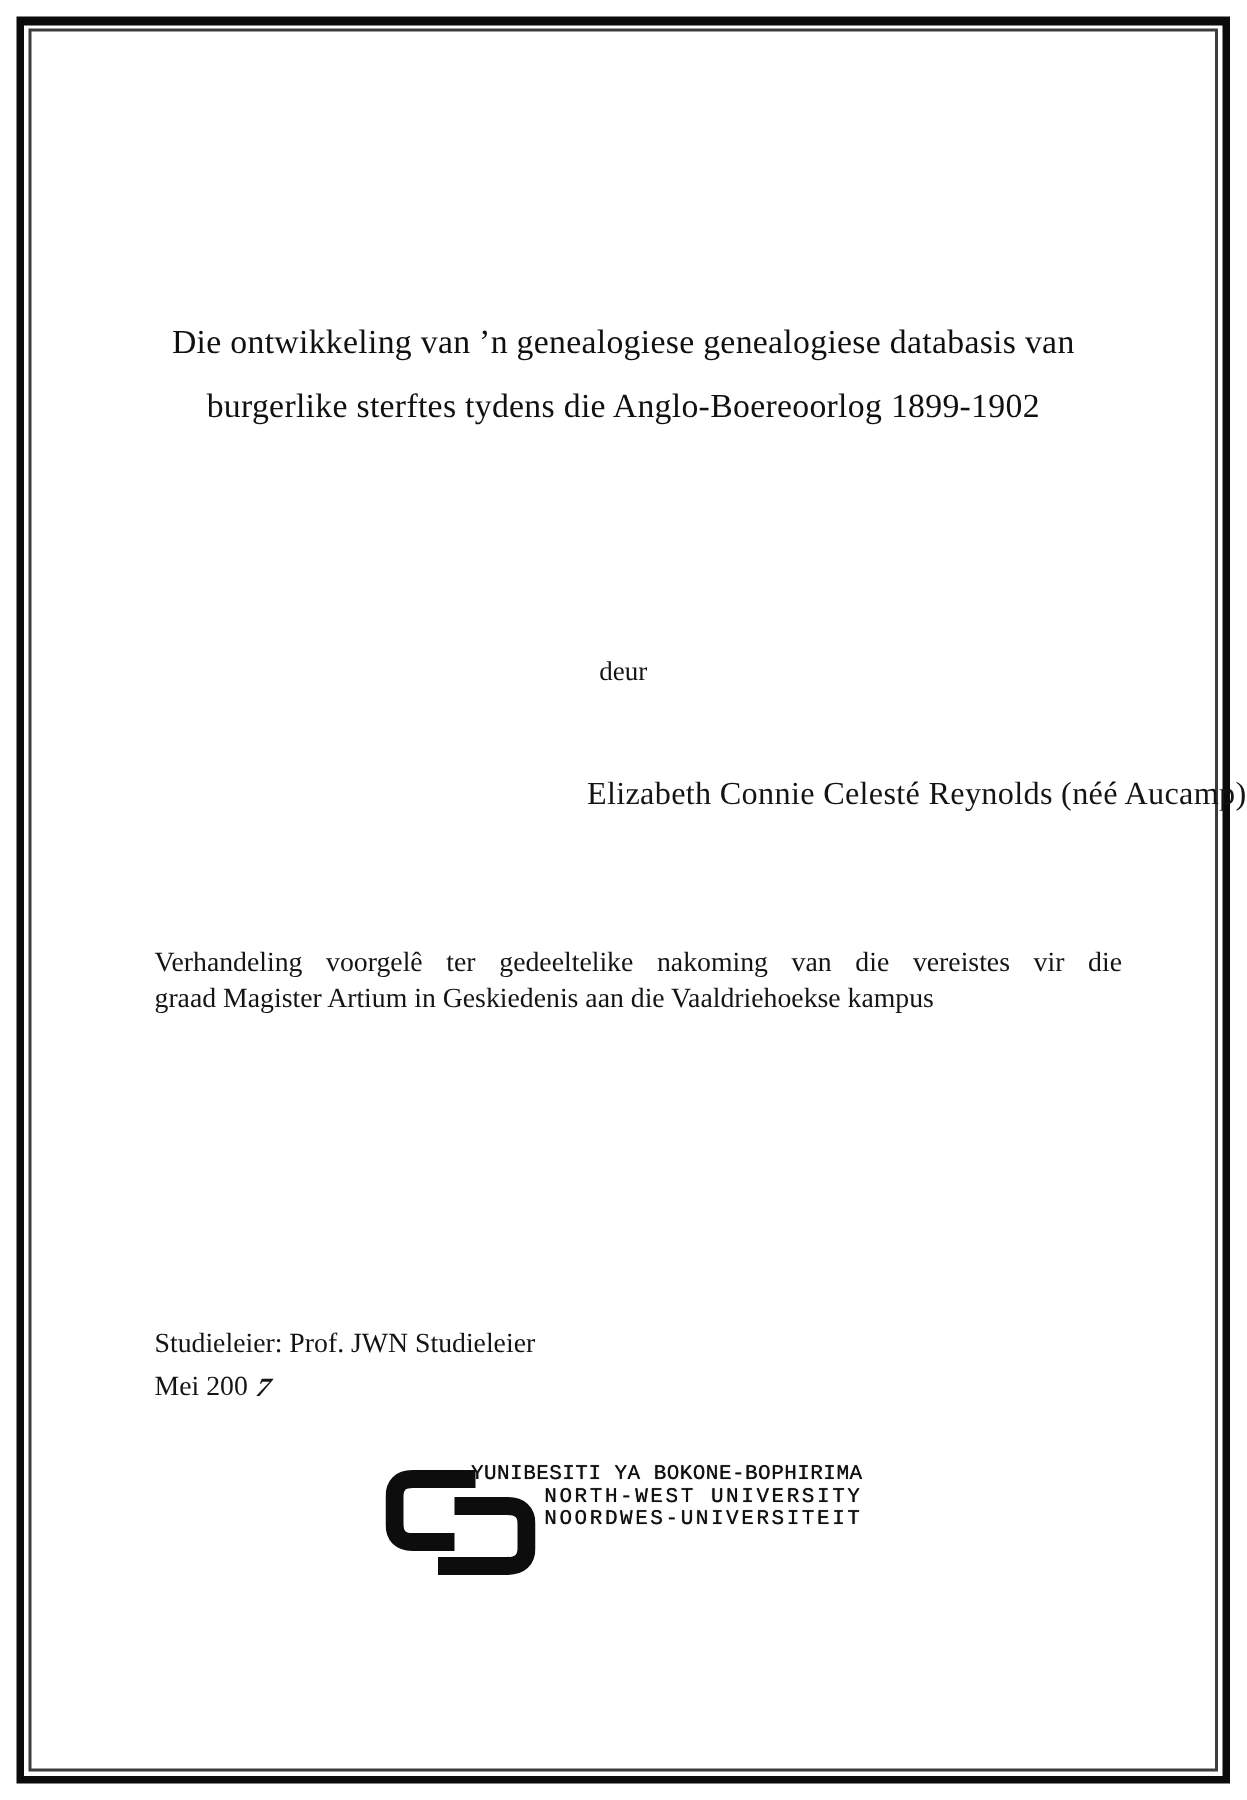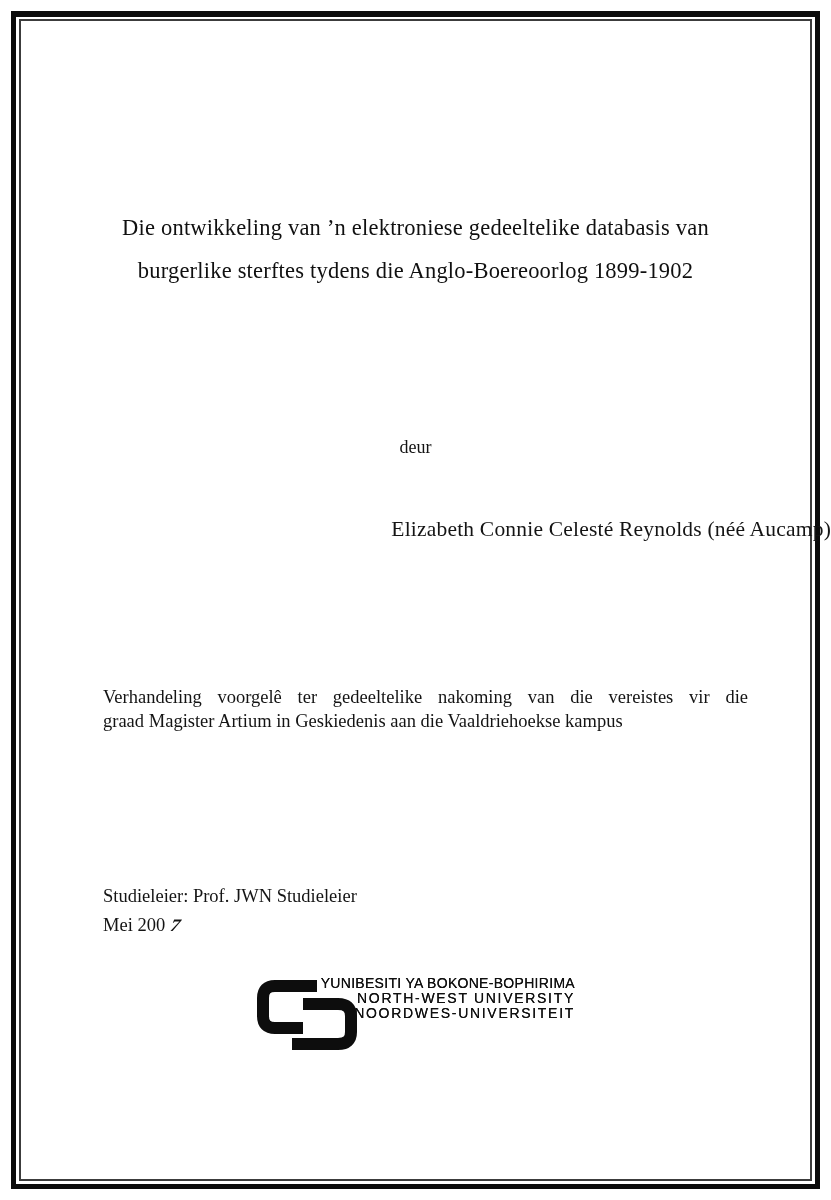--- a/index.html
+++ b/index.html
@@ -55,21 +55,21 @@
     position: absolute;
     top: 517px;
     left: 0;
     width: 831px;
     text-align: right;
     font-size: 21.5px;
     letter-spacing: 0.2px;
   }
   .degree-statement {
     position: absolute;
-    top: 686px;
+    top: 631px;
     left: 103px;
     width: 645px;
     font-size: 18.5px;
     line-height: 23.5px;
   }
   .justified-line {
     text-align: justify;
     text-align-last: justify;
   }
   .italic { }
@@ -94,42 +94,42 @@
     top: 980px;
     width: 100px;
     height: 70px;
   }
   .nwu-logo-text {
     position: absolute;
     top: 976px;
     left: 313px;
     width: 262px;
     text-align: right;
-    font-family: Liberation Sans, sans-serif;
+    font-family: Liberation Mono, monospace;
     font-size: 14px;
     line-height: 15px;
     color: #101010;
     text-shadow: 0 0 0.5px #101010;
     white-space: nowrap;
   }
   .nwu-logo-text .ls-tight { letter-spacing: 0.3px; }
   .nwu-logo-text .ls-wide  { letter-spacing: 1.7px; }
 </style>
 </head>
 <body>
 
 <div class="page">
 
   <div class="frame-outer"></div>
   <div class="frame-inner"></div>
 
   <div class="content">
 
     <div class="thesis-title">
-        <div>Die ontwikkeling van ’n elektroniese gedeeltelike databasis van</div>
+        <div>Die ontwikkeling van ’n genealogiese genealogiese databasis van</div>
         <div>burgerlike sterftes tydens die Anglo-Boereoorlog 1899-1902</div>
       </div>
 
     <div class="byline">deur</div>
 
     <div class="author-name">Elizabeth Connie Celesté Reynolds (néé Aucamp)</div>
 
     <div class="degree-statement">
       <div class="justified-line">Verhandeling voorgelê ter gedeeltelike nakoming van die vereistes vir die</div>
       <div><span>graad </span><span class="italic">Magister Artium</span><span> in Geskiedenis aan die Vaaldriehoekse kampus</span></div>

